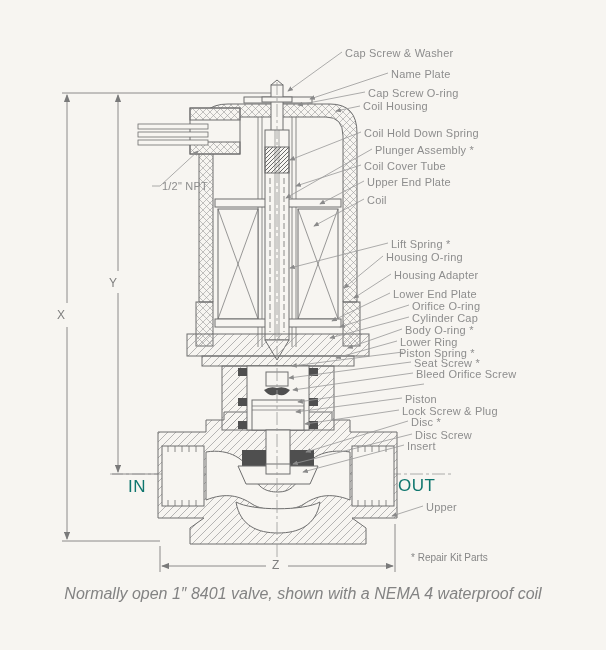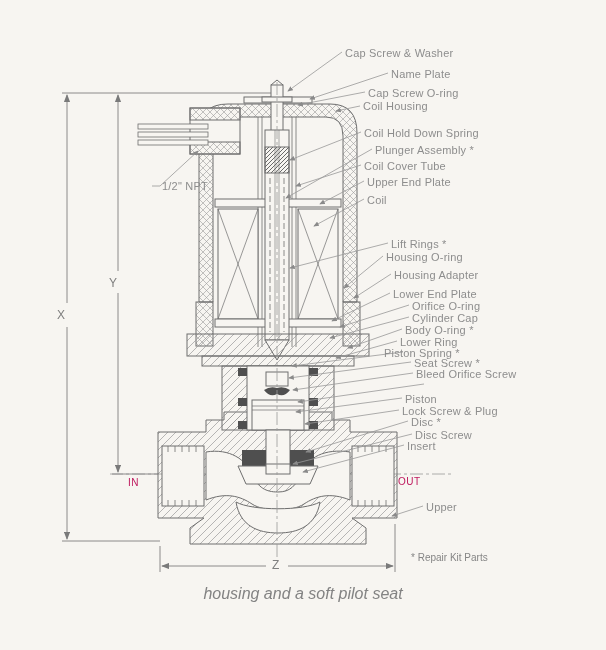--- a/index.html
+++ b/index.html
@@ -19,22 +19,22 @@
     line-height:12px;
   }
   .dimlabel{
     position:absolute;
     font-size:12px;
     color:#7f7f7f;
     white-space:nowrap;
   }
   .portlabel{
     position:absolute;
-    font-size:10px;
-    color:#be185d;
+    font-size:17px;
+    color:#0f766e;
     letter-spacing:.5px;
     white-space:nowrap;
   }
   .note{
     position:absolute;
     font-size:10px;
     color:#858585;
     white-space:nowrap;
   }
   .caption{
@@ -221,43 +221,43 @@
 
 <div class="plabel" style="left:345px;top:47px">Cap Screw &amp; Washer</div>
 <div class="plabel" style="left:391px;top:68px">Name Plate</div>
 <div class="plabel" style="left:368px;top:87px">Cap Screw O-ring</div>
 <div class="plabel" style="left:363px;top:100px">Coil Housing</div>
 <div class="plabel" style="left:364px;top:127px">Coil Hold Down Spring</div>
 <div class="plabel" style="left:375px;top:144px">Plunger Assembly *</div>
 <div class="plabel" style="left:364px;top:160px">Coil Cover Tube</div>
 <div class="plabel" style="left:367px;top:176px">Upper End Plate</div>
 <div class="plabel" style="left:367px;top:194px">Coil</div>
-<div class="plabel" style="left:391px;top:238px">Lift Rings *</div>
+<div class="plabel" style="left:391px;top:238px">Lift Spring *</div>
 <div class="plabel" style="left:386px;top:251px">Housing O-ring</div>
 <div class="plabel" style="left:394px;top:269px">Housing Adapter</div>
 <div class="plabel" style="left:393px;top:288px">Lower End Plate</div>
 <div class="plabel" style="left:412px;top:300px">Orifice O-ring</div>
 <div class="plabel" style="left:412px;top:312px">Cylinder Cap</div>
 <div class="plabel" style="left:405px;top:324px">Body O-ring *</div>
 <div class="plabel" style="left:400px;top:336px">Lower Ring</div>
-<div class="plabel" style="left:384px;top:347px">Piston Spring *</div>
+<div class="plabel" style="left:399px;top:347px">Piston Spring *</div>
 <div class="plabel" style="left:414px;top:357px">Seat Screw *</div>
 <div class="plabel" style="left:416px;top:368px">Bleed Orifice Screw</div>
 <div class="plabel" style="left:405px;top:393px">Piston</div>
 <div class="plabel" style="left:402px;top:405px">Lock Screw &amp; Plug</div>
 <div class="plabel" style="left:411px;top:416px">Disc *</div>
 <div class="plabel" style="left:415px;top:429px">Disc Screw</div>
 <div class="plabel" style="left:407px;top:440px">Insert</div>
 <div class="plabel" style="left:426px;top:501px">Upper</div>
 
 <div class="plabel" style="left:162px;top:180px">1/2" NPT</div>
 <div class="portlabel" style="left:128px;top:477px">IN</div>
 <div class="portlabel" style="left:398px;top:476px">OUT</div>
 <div class="dimlabel" style="left:57px;top:308px">X</div>
 <div class="dimlabel" style="left:109px;top:276px">Y</div>
 <div class="dimlabel" style="left:272px;top:558px">Z</div>
 <div class="note" style="left:411px;top:552px">* Repair Kit Parts</div>
 
 <div class="caption">
-  <div>housing and a soft pilot seat</div>
+  <div>Normally open 1″ 8401 valve, shown with a NEMA 4 waterproof coil</div>
 </div>
 
 </div>
 
 </body></html>

